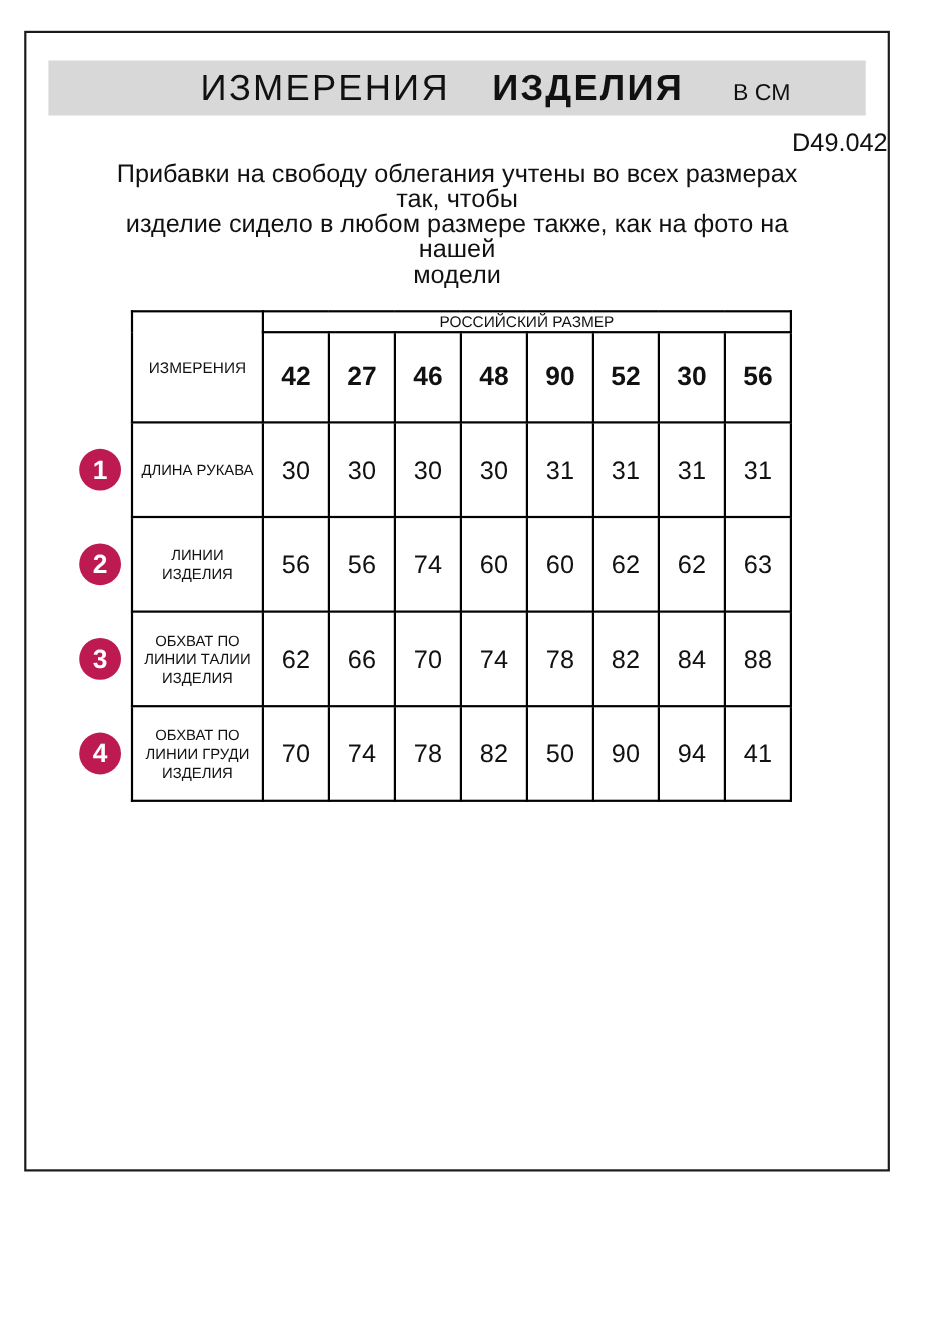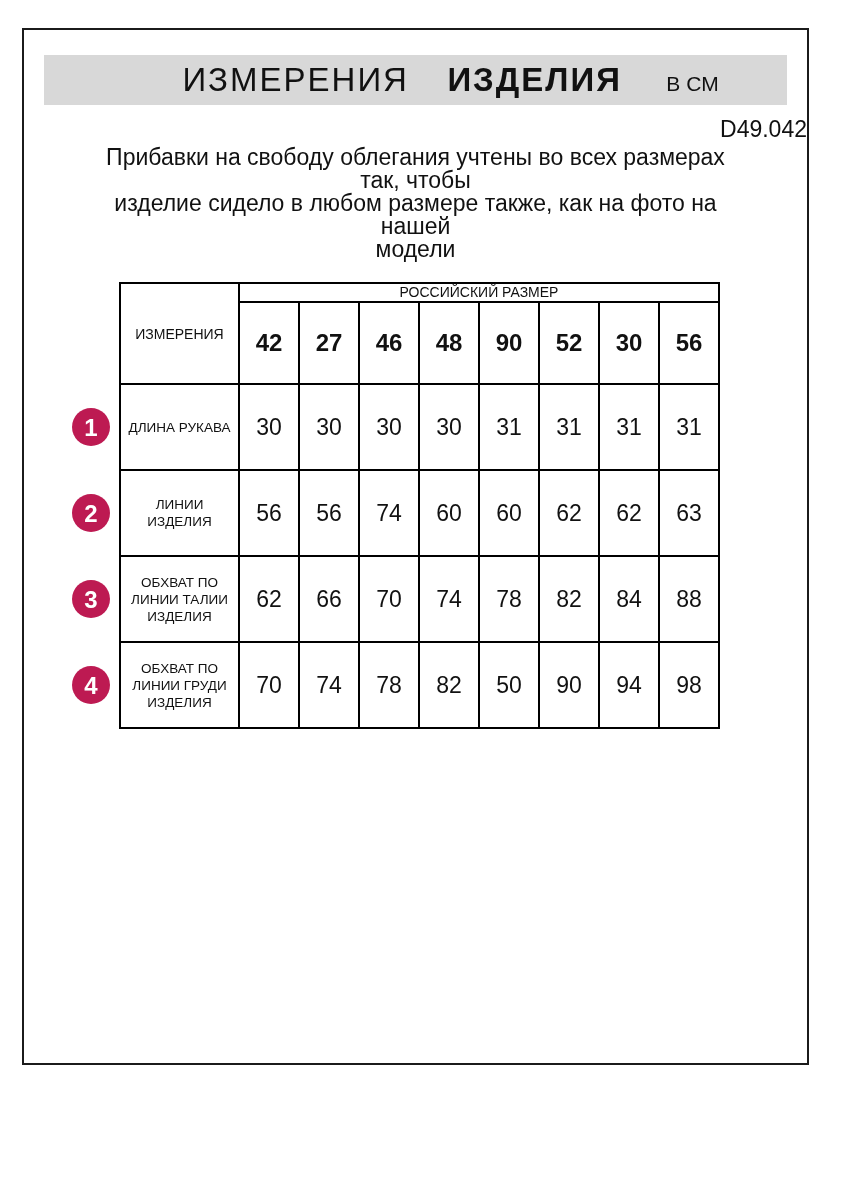--- a/index.html
+++ b/index.html
@@ -217,20 +217,20 @@
               <td class="label-cell"><span class="row-badge" style="background: rgb(189, 26, 82);">4</span><span>ОБХВАТ ПО
 ЛИНИИ ГРУДИ
 ИЗДЕЛИЯ</span></td>
               <td class="value-cell">70</td>
               <td class="value-cell">74</td>
               <td class="value-cell">78</td>
               <td class="value-cell">82</td>
               <td class="value-cell">50</td>
               <td class="value-cell">90</td>
               <td class="value-cell">94</td>
-              <td class="value-cell">98</td>
+              <td class="value-cell">41</td>
             </tr>
           </tbody>
       </table>
     </div>
 
   </div>
 </div>
 
 </body></html>

